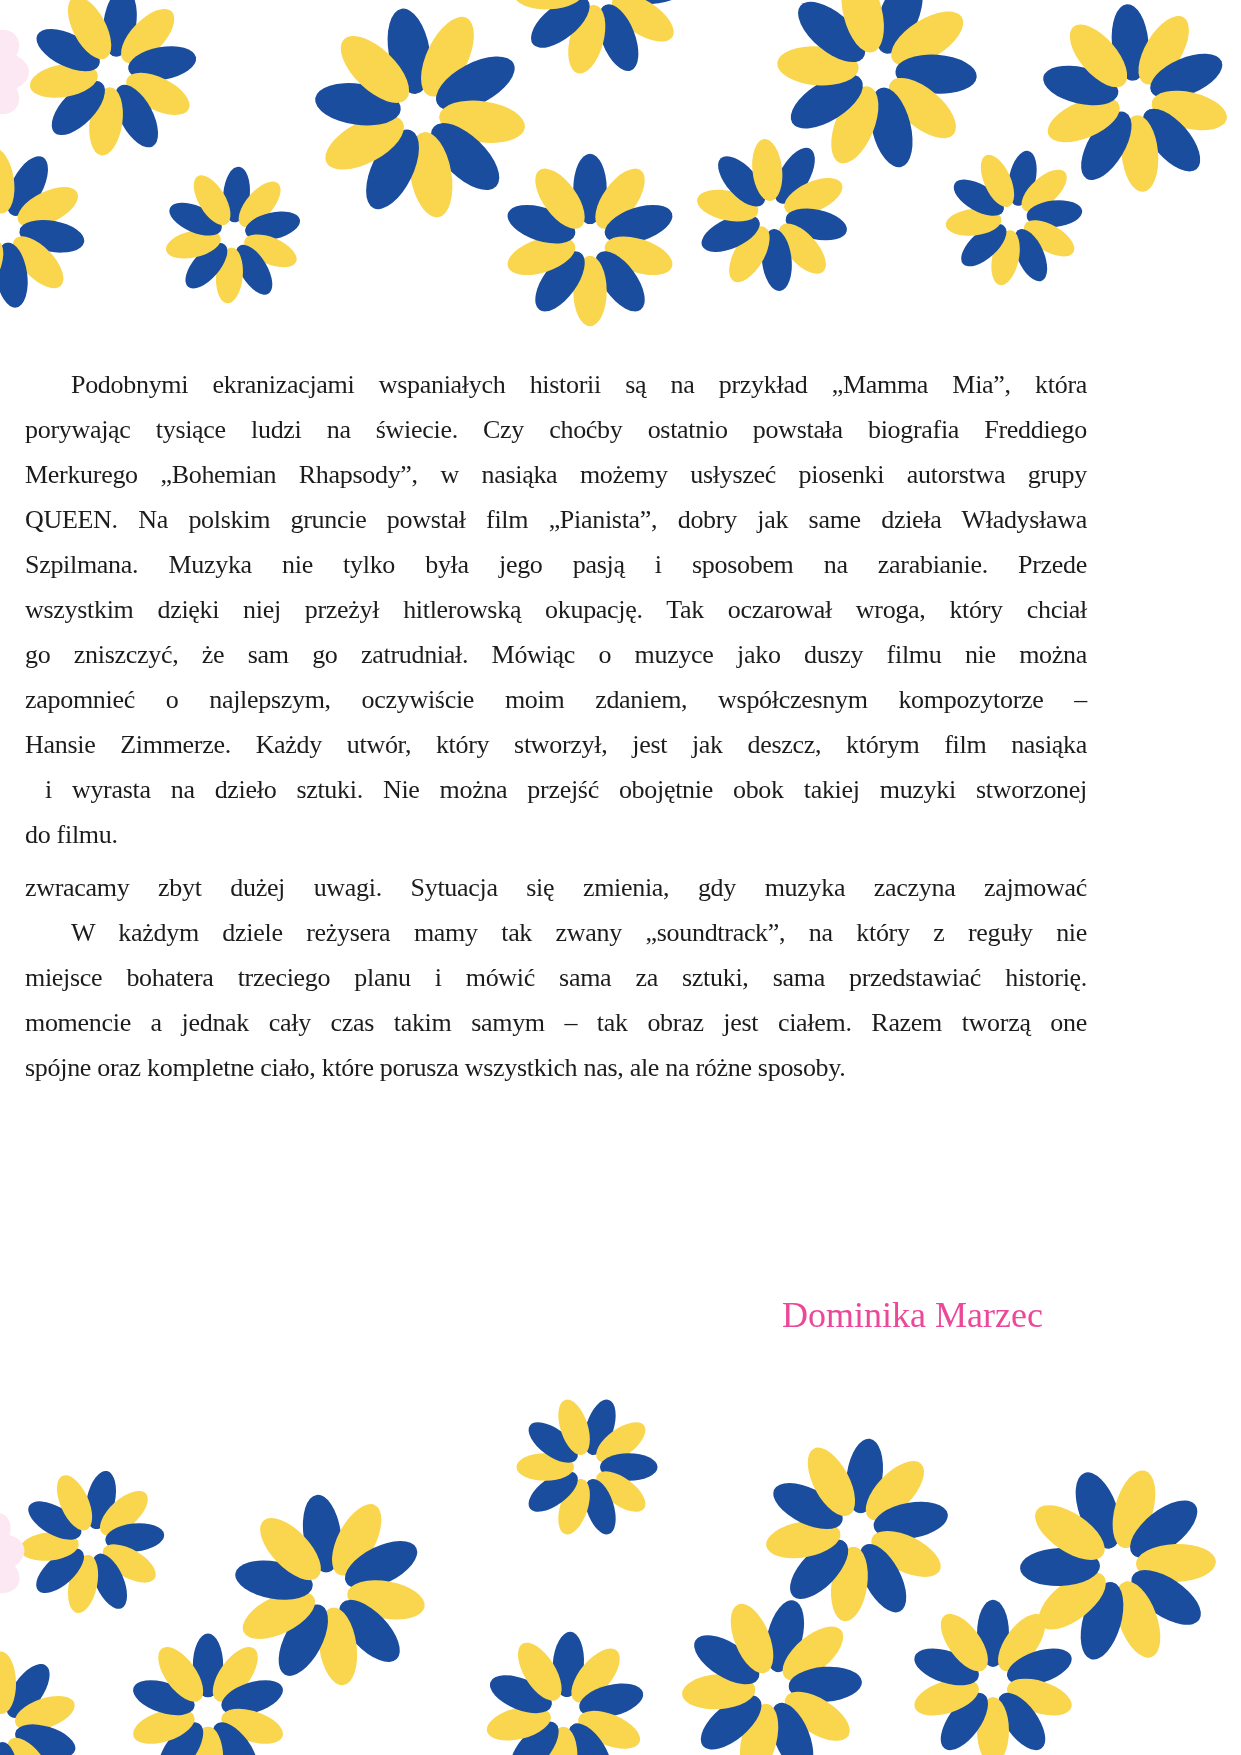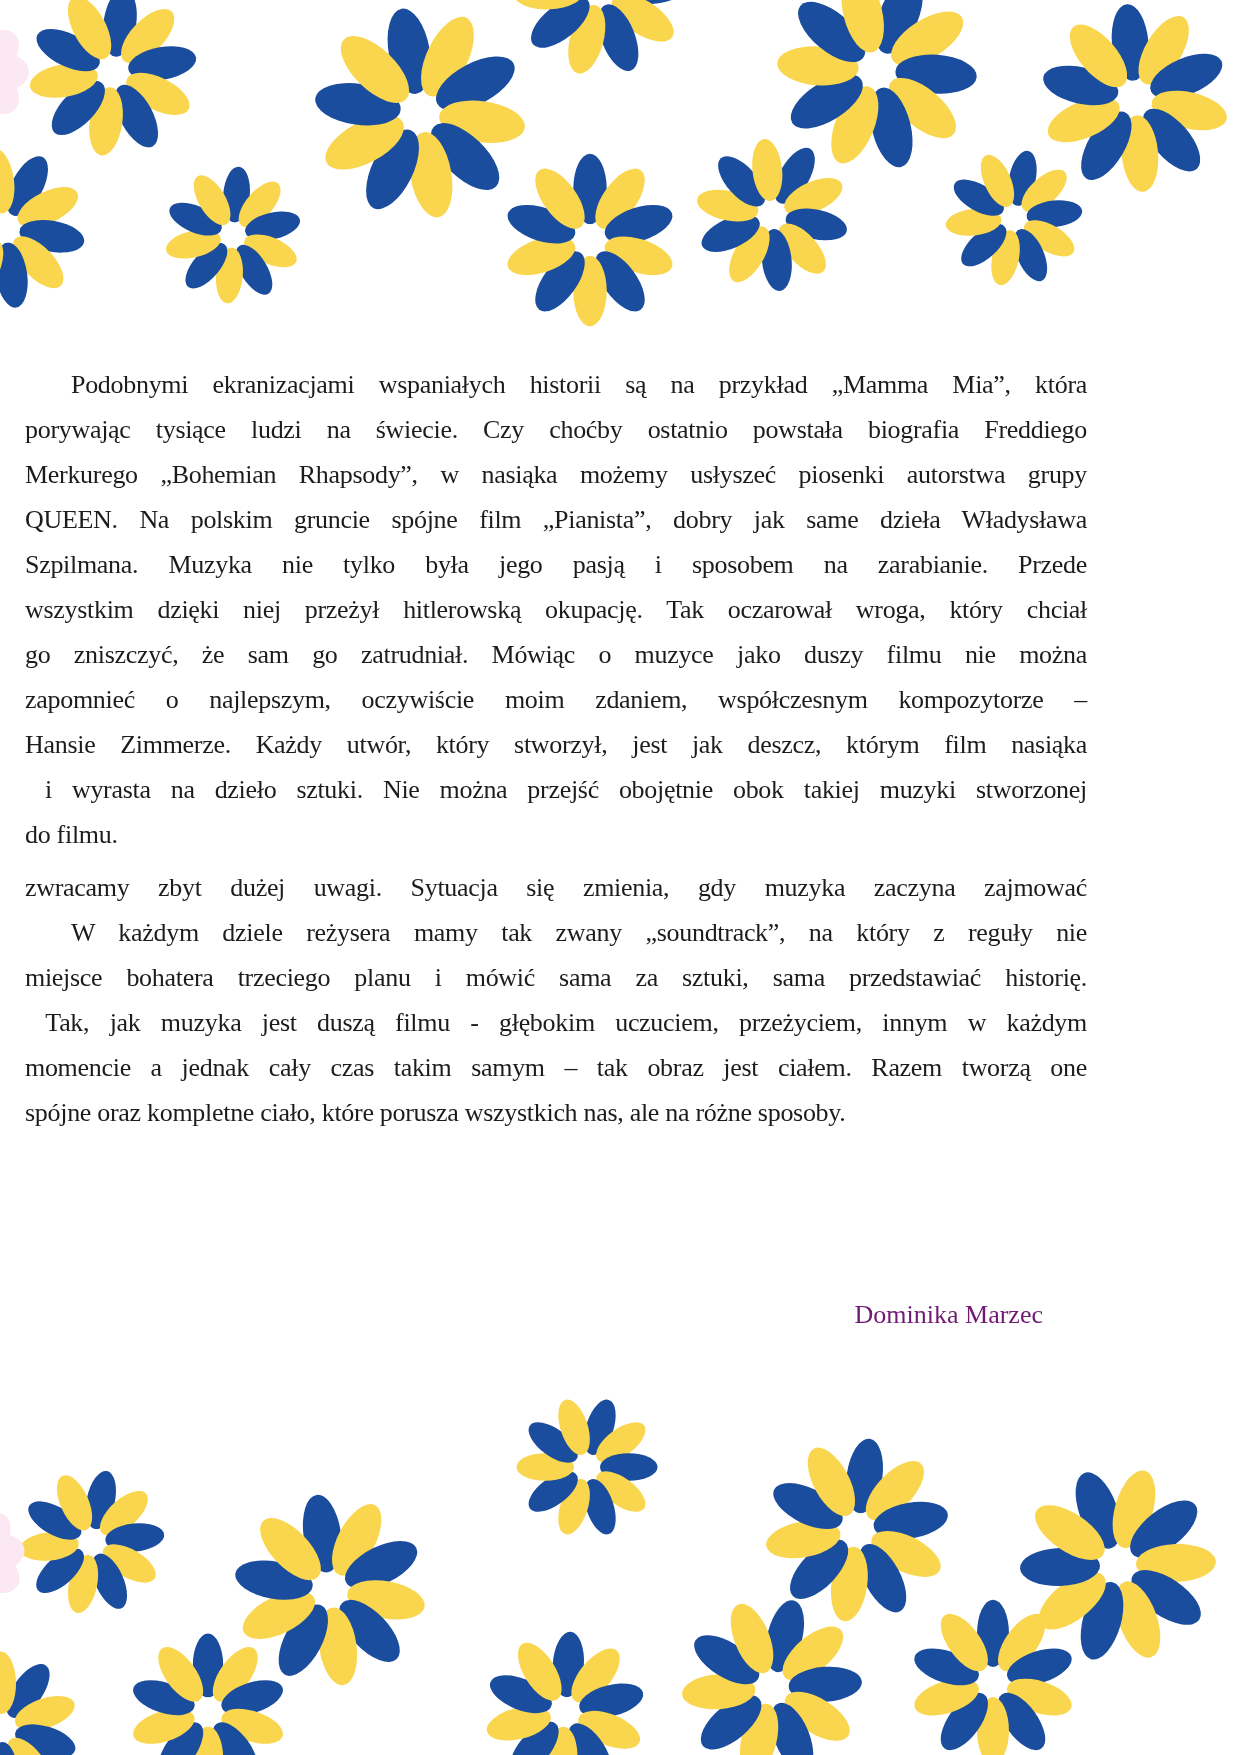--- a/index.html
+++ b/index.html
@@ -43,22 +43,22 @@
   .line.last { text-align-last: left; }
   .line.indent { text-indent: 46px; }
   #signature {
     position: absolute;
     left: 25px;
     top: 1295px;
     width: 1062px;
     padding-right: 44px;
     box-sizing: border-box;
     text-align: right;
-    color: #701a75;
-    font-size: 26px;
+    color: #ec4899;
+    font-size: 36px;
     line-height: 40px;
   }
 </style>
 </head>
 <body>
 
 <div id="page">
   <svg id="flower-layer" viewBox="0 0 1241 1755" xmlns="http://www.w3.org/2000/svg">
       <g transform="translate(-28 72) rotate(10)">
         <ellipse cx="0" cy="-30" rx="19.2" ry="27" transform="rotate(0)" fill="#fce8f2"></ellipse>
@@ -344,33 +344,32 @@
         <ellipse cx="0" cy="-45.239999999999995" rx="14.82" ry="31.200000000000003" transform="rotate(324)" fill="#f9d64d"></ellipse>
         <circle r="14.04" fill="#ffffff"></circle>
       </g>
     </svg>
 
   <div id="text-block">
       <div class="paragraph">
         <div class="line indent">Podobnymi ekranizacjami wspaniałych historii są na przykład „Mamma Mia”, która</div>
         <div class="line">porywając tysiące ludzi na świecie. Czy choćby ostatnio powstała biografia Freddiego</div>
         <div class="line">Merkurego „Bohemian Rhapsody”, w nasiąka możemy usłyszeć piosenki autorstwa grupy</div>
-        <div class="line">QUEEN. Na polskim gruncie spójne film „Pianista”, dobry jak same dzieła Władysława</div>
+        <div class="line">QUEEN. Na polskim gruncie powstał film „Pianista”, dobry jak same dzieła Władysława</div>
         <div class="line">Szpilmana. Muzyka nie tylko była jego pasją i sposobem na zarabianie. Przede</div>
         <div class="line">wszystkim dzięki niej przeżył hitlerowską okupację. Tak oczarował wroga, który chciał</div>
         <div class="line">go zniszczyć, że sam go zatrudniał. Mówiąc o muzyce jako duszy filmu nie można</div>
         <div class="line">zapomnieć o najlepszym, oczywiście moim zdaniem, współczesnym kompozytorze –</div>
         <div class="line">Hansie Zimmerze. Każdy utwór, który stworzył, jest jak deszcz, którym film nasiąka</div>
         <div class="line">&nbsp;i wyrasta na dzieło sztuki. Nie można przejść obojętnie obok takiej muzyki stworzonej</div>
         <div class="line last">do filmu.</div>
       </div>
       <div class="paragraph">
         <div class="line">zwracamy zbyt dużej uwagi. Sytuacja się zmienia, gdy muzyka zaczyna zajmować</div>
         <div class="line indent">W każdym dziele reżysera mamy tak zwany „soundtrack”, na który z reguły  nie</div>
         <div class="line">miejsce bohatera trzeciego planu i mówić sama za sztuki, sama przedstawiać historię.</div>
-        <div class="line">&nbsp;Tak, jak muzyka jest duszą filmu - głębokim uczuciem, przeżyciem, innym w każdym</div>
         <div class="line">momencie a jednak cały czas takim samym – tak obraz jest ciałem. Razem tworzą one</div>
         <div class="line last">spójne oraz kompletne ciało, które porusza wszystkich  nas, ale na różne sposoby.</div>
       </div>
     </div>
 
   <div id="signature">Dominika Marzec</div>
 </div>
 
 </body></html>

